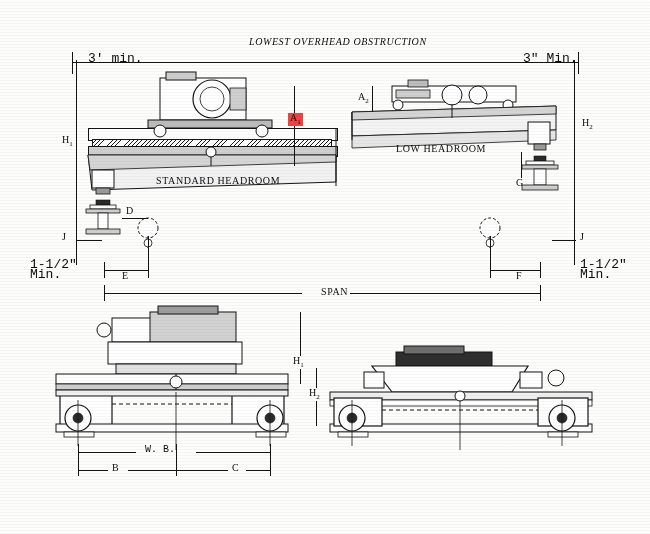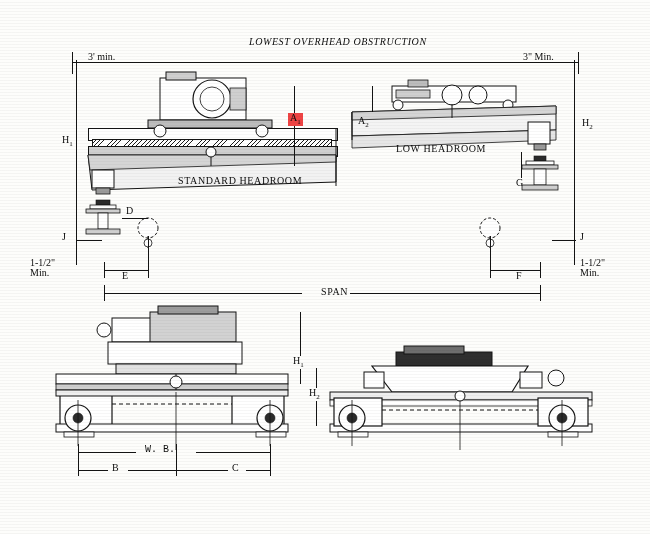--- a/index.html
+++ b/index.html
@@ -18,21 +18,21 @@
     background: #fdfdfb;
     overflow: hidden;
   }
   .lbl {
     position: absolute;
     font-family: "Liberation Serif", serif;
     color: #0d0d0d;
     white-space: nowrap;
     line-height: 1.05;
   }
-  .lbl.sm { font-size: 10px; }
+  .lbl.sm { font-size: 13px; font-family: Liberation Mono, monospace; }
   .lbl.md { font-size: 10px; }
   .lbl.cap { letter-spacing: 0.6px; font-size: 10px; }
   .sub {
     font-size: 7px;
     vertical-align: sub;
   }
   .ln {
     position: absolute;
     background: #141414;
   }
@@ -118,21 +118,21 @@
     <rect x="98" y="213" width="10" height="16" fill="#ffffff" stroke="#141414" stroke-width="0.8"></rect>
     <rect x="86" y="229" width="34" height="5" fill="#cfcfcf" stroke="#141414" stroke-width="0.8"></rect>
 
     <circle cx="148" cy="228" r="10" fill="#ffffff" stroke="#141414" stroke-width="1" stroke-dasharray="3 2"></circle>
     <line x1="148" y1="236" x2="148" y2="248" stroke="#141414" stroke-width="1"></line>
     <circle cx="148" cy="243" r="4" fill="#ffffff" stroke="#141414" stroke-width="0.8"></circle>
 
     <line x1="336" y1="128" x2="336" y2="186" stroke="#141414" stroke-width="1"></line>
   </svg>
 
-  <div class="lbl cap" style="left:178px; top:176px;">STANDARD HEADROOM</div>
+  <div class="lbl cap" style="left:156px; top:176px;">STANDARD HEADROOM</div>
 
   <div class="ln v" style="left:294px; top:86px; height:80px;"></div>
   <div class="lbl md" style="left:288px; top:113px; background:#ef4444; padding:0 2px;"><span>A</span><span class="sub">1</span></div>
 
   <div class="ln h" style="left:122px; top:218px; width:26px;"></div>
   <div class="lbl md" style="left:126px; top:206px;">D</div>
 
   <div class="ln h" style="left:76px; top:240px; width:26px;"></div>
   <div class="lbl md" style="left:62px; top:232px;">J</div>
 
@@ -176,21 +176,21 @@
     <line x1="352" y1="112" x2="352" y2="140" stroke="#141414" stroke-width="1"></line>
 
     <circle cx="490" cy="228" r="10" fill="#ffffff" stroke="#141414" stroke-width="1" stroke-dasharray="3 2"></circle>
     <line x1="490" y1="236" x2="490" y2="248" stroke="#141414" stroke-width="1"></line>
     <circle cx="490" cy="243" r="4" fill="#ffffff" stroke="#141414" stroke-width="0.8"></circle>
   </svg>
 
   <div class="lbl cap" style="left:396px; top:144px;font-family:Liberation Serif, serif;">LOW HEADROOM</div>
 
   <div class="ln v" style="left:372px; top:86px; height:26px;"></div>
-  <div class="lbl md" style="left:358px; top:92px;margin-top:24px;"><span>A</span><span class="sub">2</span></div>
+  <div class="lbl md" style="left:358px; top:92px;"><span>A</span><span class="sub">2</span></div>
 
   <div class="ln v" style="left:521px; top:152px; height:26px;"></div>
   <div class="lbl md" style="left:516px; top:178px;">G</div>
 
   <div class="ln h" style="left:552px; top:240px; width:24px;"></div>
   <div class="lbl md" style="left:580px; top:232px;">J</div>
 
   <div class="lbl sm" style="left:580px; top:258px;">1-1/2"</div>
   <div class="lbl sm" style="left:580px; top:268px;">Min.</div>
 

